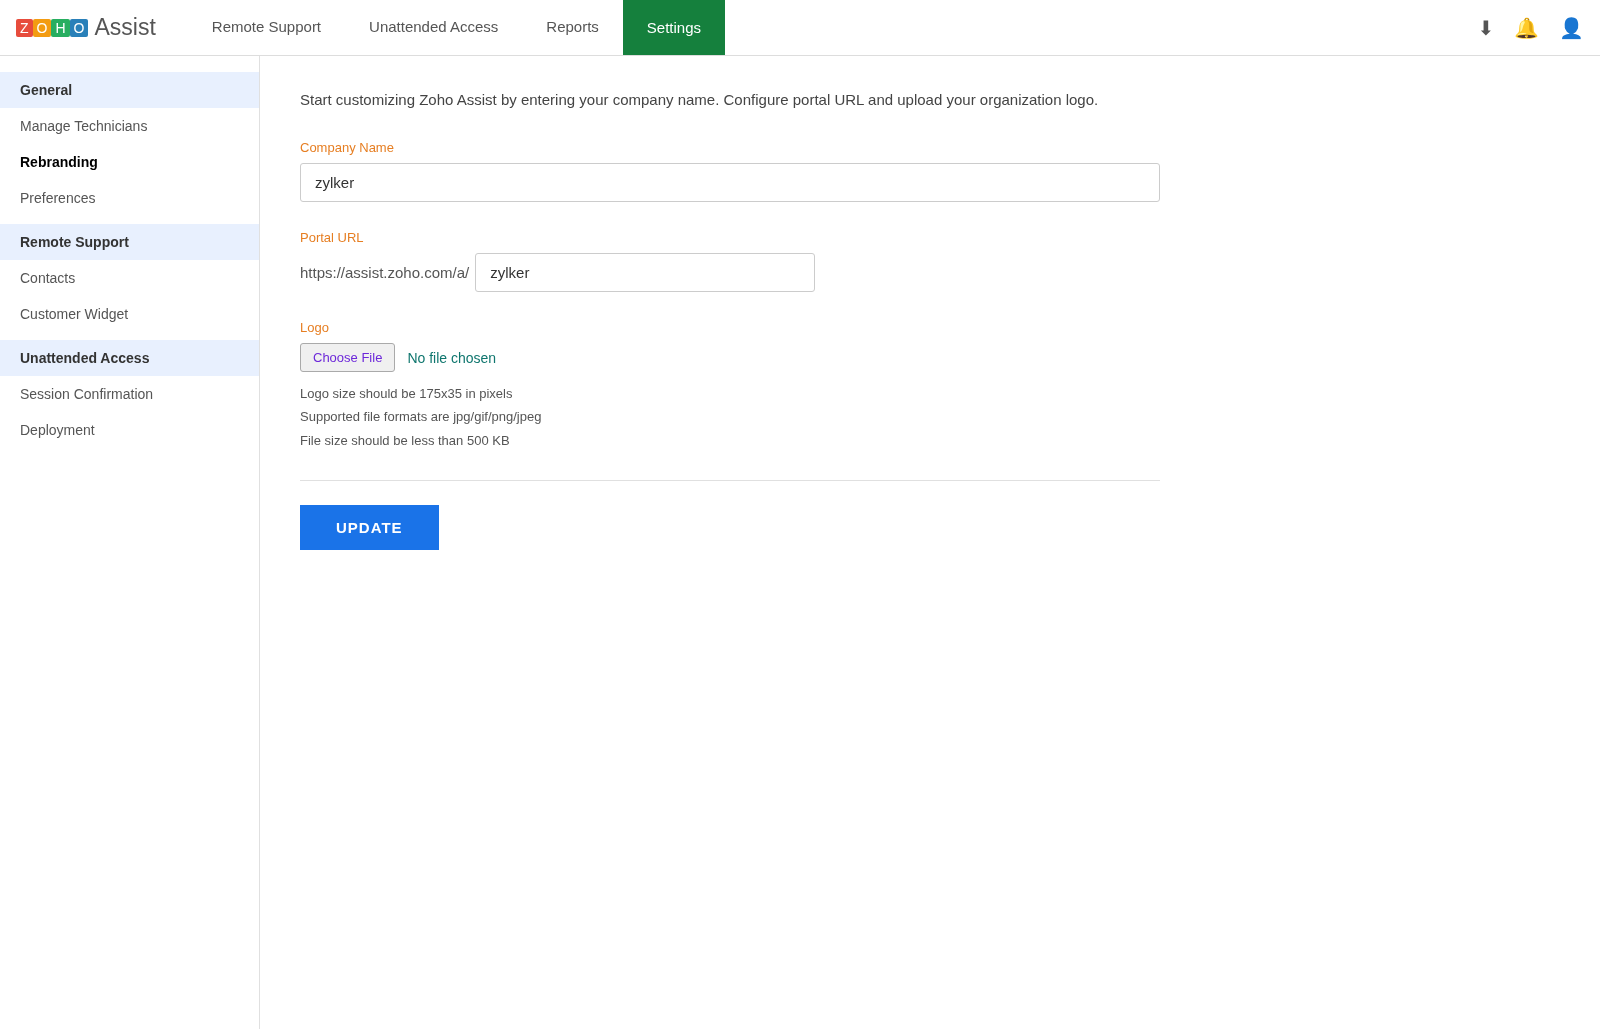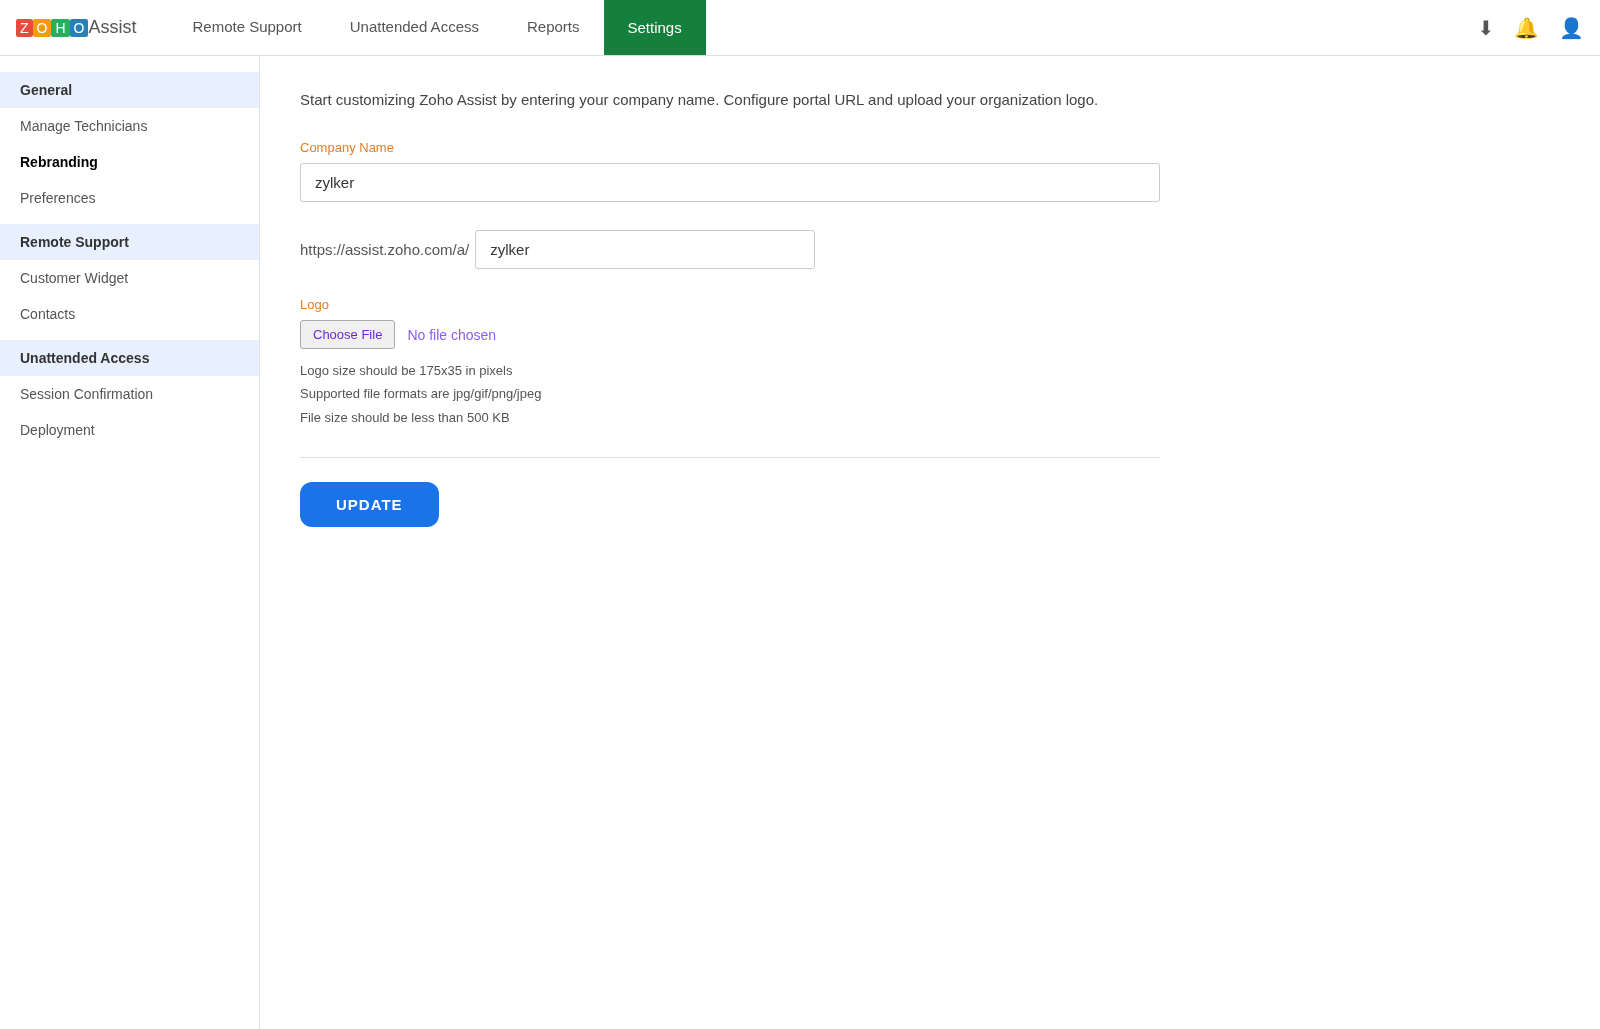--- a/index.html
+++ b/index.html
@@ -16,21 +16,21 @@
     }
     .logo {
       display: flex;
       align-items: center;
       margin-right: 32px;
     }
     .logo-z { color: #e74c3c; background: #e74c3c; color: #fff; padding: 1px 4px; border-radius: 2px; }
     .logo-o1 { color: #f39c12; background: #f39c12; color: #fff; padding: 1px 4px; border-radius: 2px; }
     .logo-h { color: #27ae60; background: #27ae60; color: #fff; padding: 1px 4px; border-radius: 2px; }
     .logo-o2 { color: #2980b9; background: #2980b9; color: #fff; padding: 1px 4px; border-radius: 2px; }
-    .logo-assist { font-size: 18px; color: #555; }
+    .logo-assist { font-size: 23px; color: #555; margin-left: 6px; }
 
     .nav-links {
       display: flex;
       align-items: center;
       flex: 1;
       height: 100%;
     }
     .nav-item {
       padding: 0 24px;
       height: 100%;
@@ -160,21 +160,21 @@
       padding: 6px 12px;
       border: 1px solid #aaa;
       border-radius: 3px;
       background: #f0f0f0;
       cursor: pointer;
       font-size: 13px;
       color: #6d28d9;
     }
     .no-file-chosen {
       font-size: 14px;
-      color: #8b5cf6;
+      color: #0f766e;
     }
     .logo-hint {
       font-size: 13px;
       color: #555;
       line-height: 1.8;
     }
 
     .divider {
       border: none;
       border-top: 1px solid #e0e0e0;
@@ -182,21 +182,21 @@
       max-width: 860px;
     }
 
     .update-btn {
       background: #1a73e8;
       color: #fff;
       border: none;
       padding: 14px 36px;
       font-size: 15px;
       font-weight: bold;
-      border-radius: 12px;
+      border-radius: 0;
       cursor: pointer;
       letter-spacing: 1px;
       text-transform: uppercase;
     }
   </style>
 </head>
 <body>
 
 <header class="header">
   <div class="logo">
@@ -225,42 +225,43 @@
 
     <div class="sidebar-group">
       <div class="sidebar-section-header">General</div>
       <div class="sidebar-item">Manage Technicians</div>
       <div class="sidebar-item active-text">Rebranding</div>
       <div class="sidebar-item">Preferences</div>
     </div>
 
     <div class="sidebar-group">
       <div class="sidebar-section-header">Remote Support</div>
+      <div class="sidebar-item">Contacts</div>
       <div class="sidebar-item">Customer Widget</div>
-      <div class="sidebar-item">Contacts</div>
     </div>
 
     <div class="sidebar-group">
       <div class="sidebar-section-header">Unattended Access</div>
       <div class="sidebar-item">Session Confirmation</div>
       <div class="sidebar-item">Deployment</div>
     </div>
   </aside>
 
   <main class="main">
     <p class="intro-text">Start customizing Zoho Assist by entering your company name. Configure portal URL and upload your organization logo.</p>
 
     
     <div class="field-group">
       <div class="field-label">Company Name</div>
       <input class="field-input" type="text" value="zylker" style="">
     </div>
 
     
     <div class="field-group">
+      <div class="field-label">Portal URL</div>
       <div class="portal-url-row">
         <span class="portal-url-prefix">https://assist.zoho.com/a/</span>
         <input class="portal-url-input" type="text" value="zylker" style="">
       </div>
     </div>
 
     
     <div class="field-group">
       <div class="field-label">Logo</div>
       <div class="logo-upload-row">

